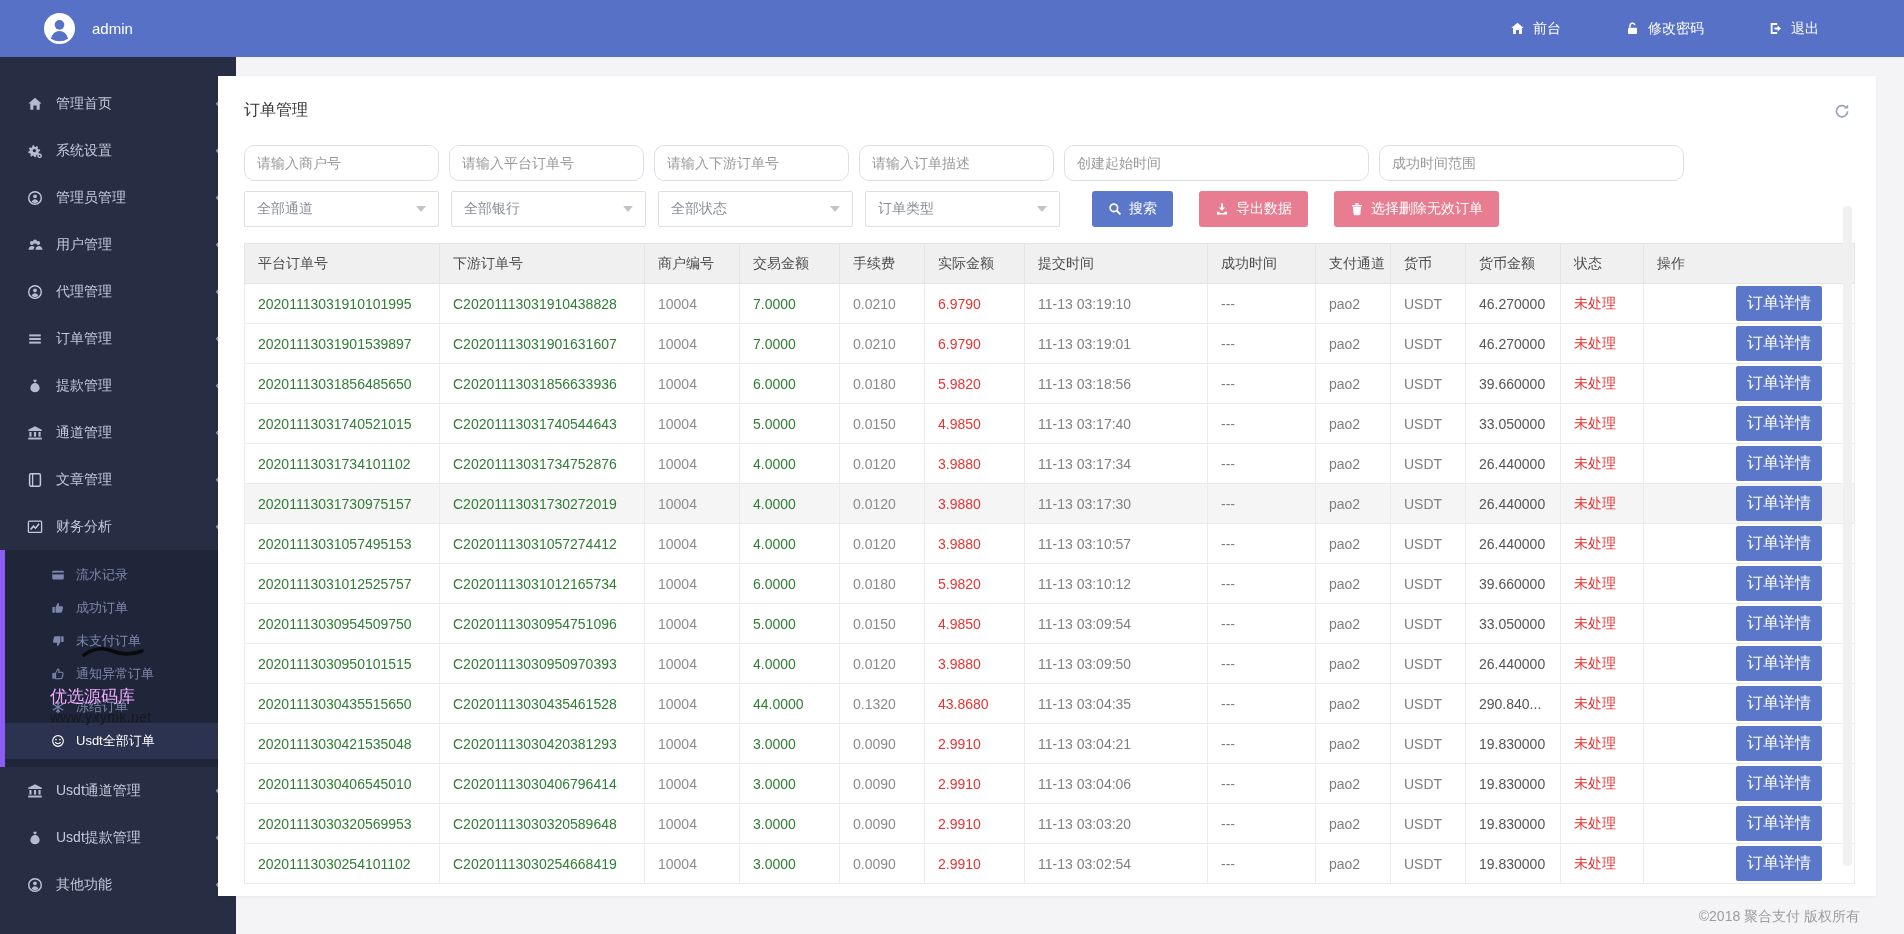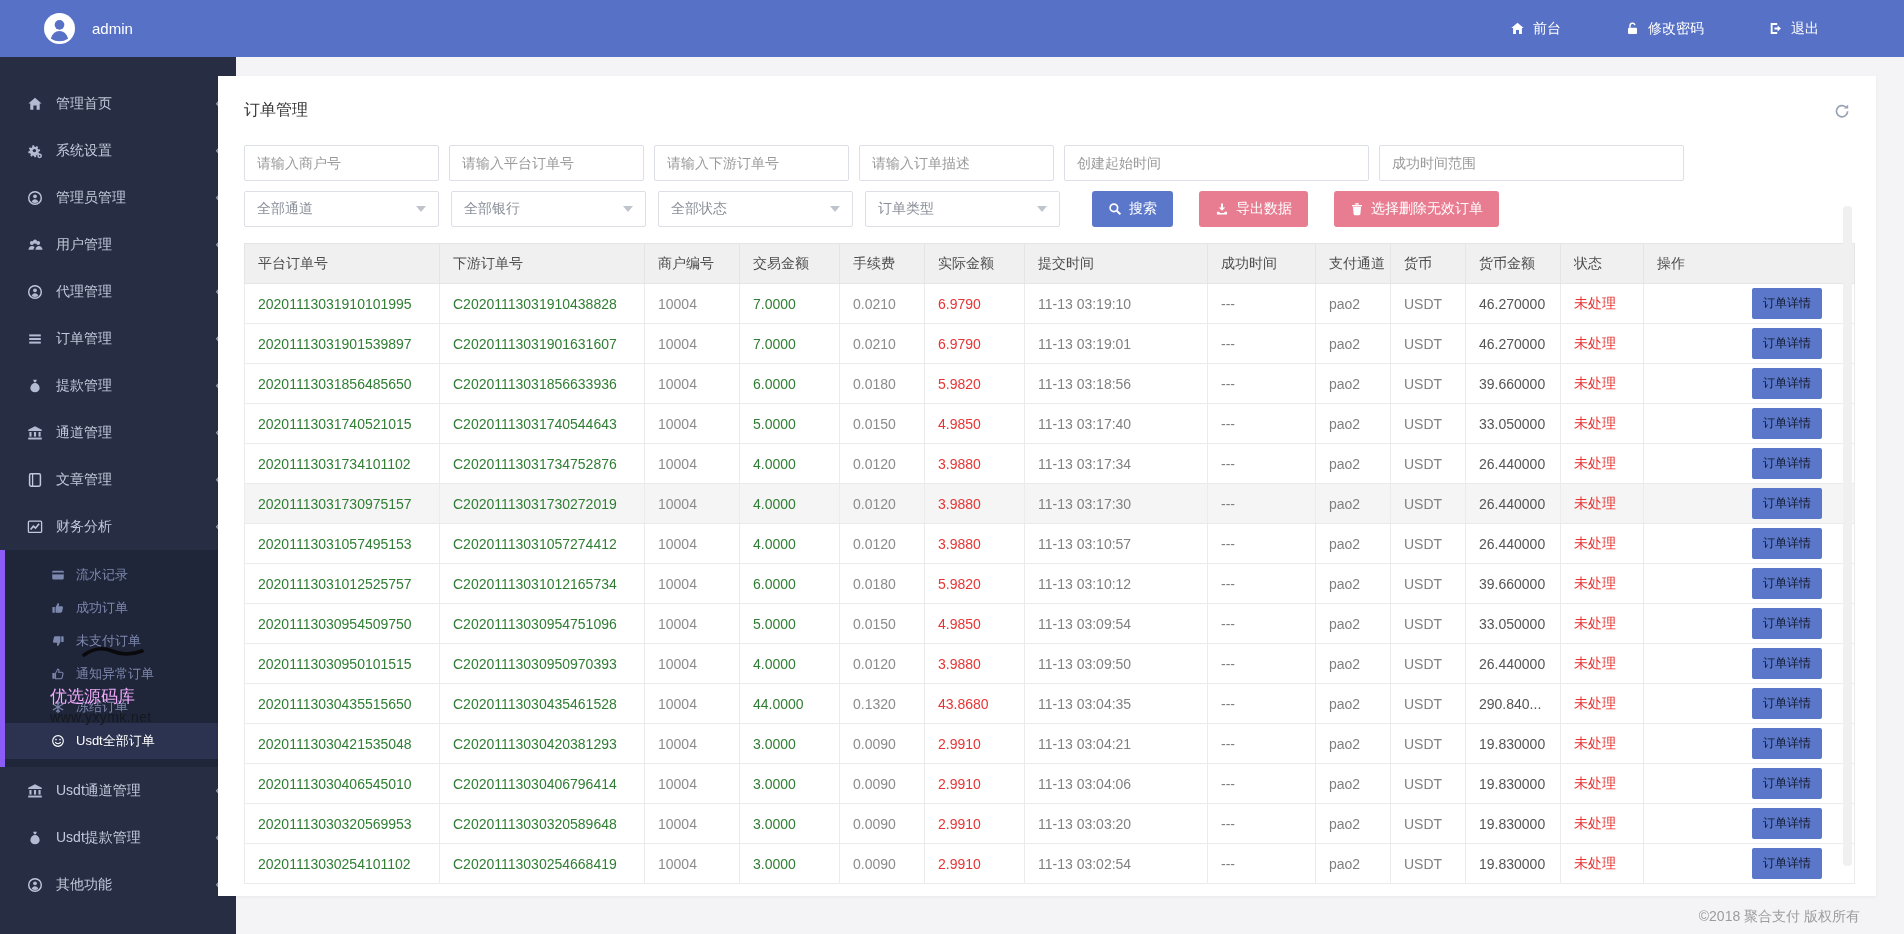--- a/index.html
+++ b/index.html
@@ -37,21 +37,21 @@
 
   
   .main{position:absolute;left:207px;top:57px;width:1697px;height:877px;padding:19px 28px 0 11px}
   .card{position:relative;background:#fff;width:100%;height:820px;padding:20px 26px;box-shadow:0 1px 3px rgba(0,0,0,.05)}
   .card-head{display:flex;justify-content:space-between;align-items:center;margin-top:4px}
   .card-title{font-size:16px;color:#333}
   .refresh{width:16px;height:16px;color:#9aa3b5;cursor:pointer}
   .refresh .icn{width:16px;height:16px}
 
   .filters1{display:flex;gap:10px;margin-top:24px}
-  .f-input{width:195px;height:36px;border:1px solid #dcdfe6;border-radius:2px;padding:0 12px;font-size:14px;color:#666;background:#fff;outline:none}
+  .f-input{width:195px;height:36px;border:1px solid #dcdfe6;border-radius:10px;padding:0 12px;font-size:14px;color:#666;background:#fff;outline:none}
   .f-input::placeholder{color:#9a9a9a}
   .f-input.wide{width:305px}
   .filters2{display:flex;gap:12px;margin-top:10px;align-items:center}
   .select{width:195px;height:36px;border:1px solid #dcdfe6;border-radius:2px;display:flex;align-items:center;justify-content:space-between;padding:0 12px;font-size:14px;color:#8a8f99;cursor:pointer;background:#fff}
   .caret{width:0;height:0;border-left:5px solid transparent;border-right:5px solid transparent;border-top:6px solid #c0c4cc}
   .btn{height:36px;border:none;border-radius:3px;color:#fff;font-size:14px;display:inline-flex;align-items:center;gap:7px;padding:0 16px;cursor:pointer}
   .btn .icn{width:14px;height:14px;fill:#fff}
   .btn-blue{background:#5b77c9;margin-left:20px}
   .btn-pink{background:#e87c90;margin-left:14px}
 
@@ -60,21 +60,21 @@
   th{background:#f0f0f0;font-weight:400;color:#4d4d4d;font-size:14px;text-align:left;height:40px;padding:0 13px;border:1px solid #e5e5e5;white-space:nowrap;overflow:hidden}
   td{height:40px;padding:0 13px;border:1px solid #ebebeb;font-size:14px;white-space:nowrap;overflow:hidden;text-overflow:ellipsis;background:#fff}
   tr.hl td{background:#f5f5f5}
   .c-green{color:#2f7d32}
   .c-gray{color:#8c8c8c}
   .c-red{color:#e83333}
   .c-time{color:#808080}
   .c-dim{color:#7f7f7f}
   .c-dark{color:#555}
   td.action{text-align:right;padding-right:32px}
-  .btn-detail{background:#5b77c9;color:#0f172a;border:none;border-radius:2px;font-size:12px;padding:7px 11px;cursor:pointer}
+  .btn-detail{background:#5b77c9;color:#ffffff;border:none;border-radius:2px;font-size:16px;padding:7px 11px;cursor:pointer}
 
   .scrollstrip{position:absolute;right:24px;top:130px;width:9px;height:660px;background:#f0f0f0;border-radius:4px}
   .footer{margin-top:12px;text-align:right;padding-right:16px;color:#9c9c9c;font-size:14px}
 </style>
 </head>
 <body>
 
 <div class="navbar">
   <div class="nav-left">
     <span class="avatar">

